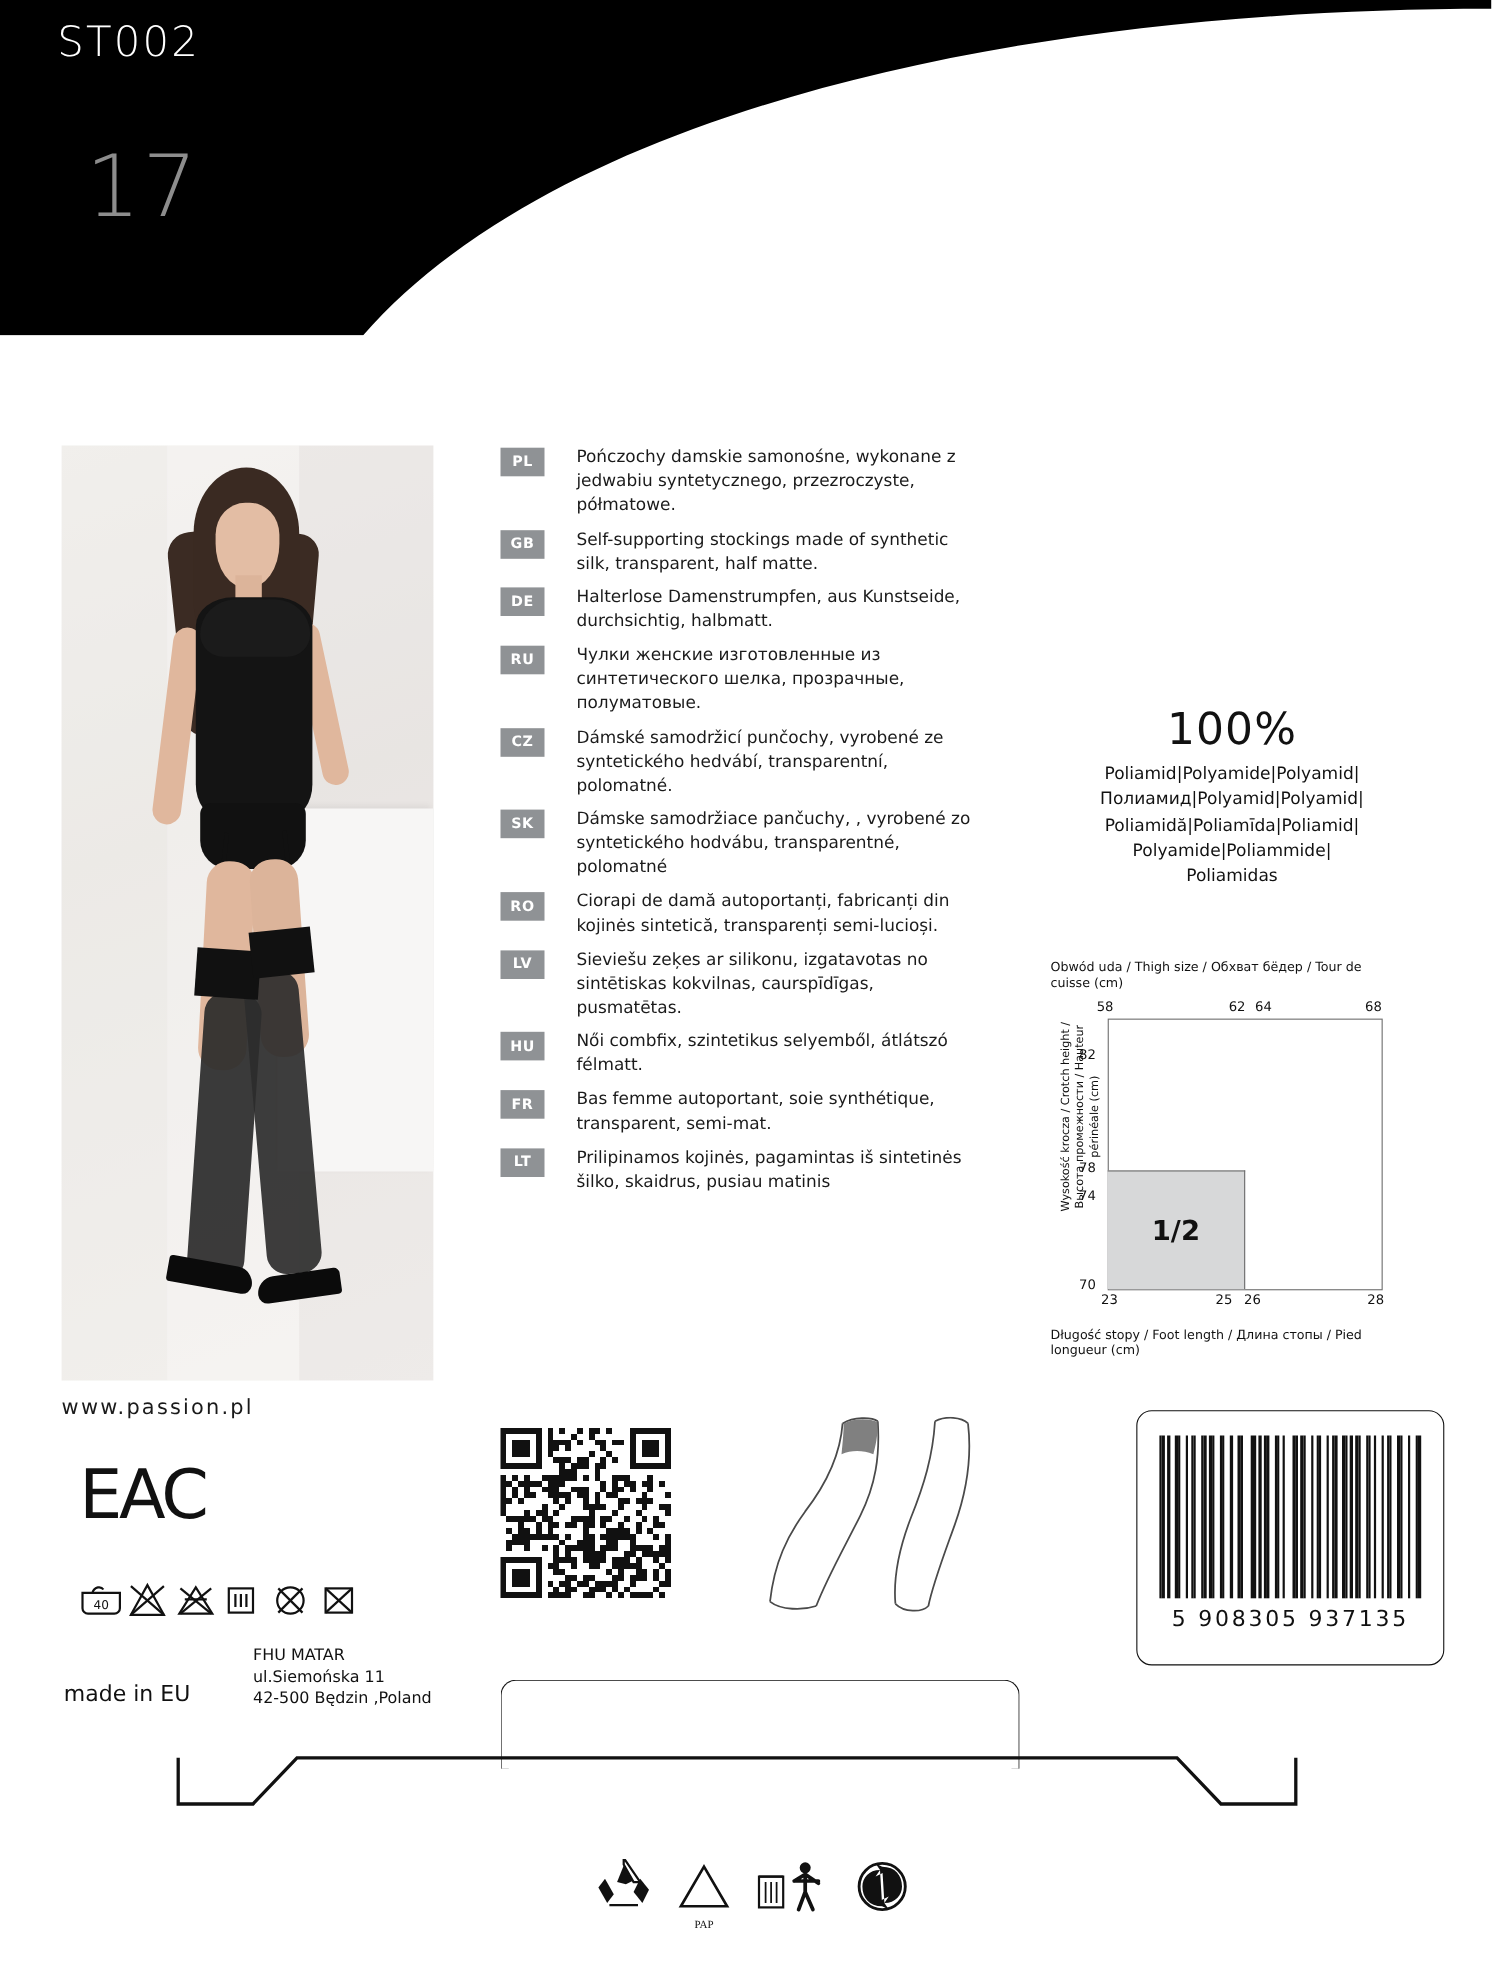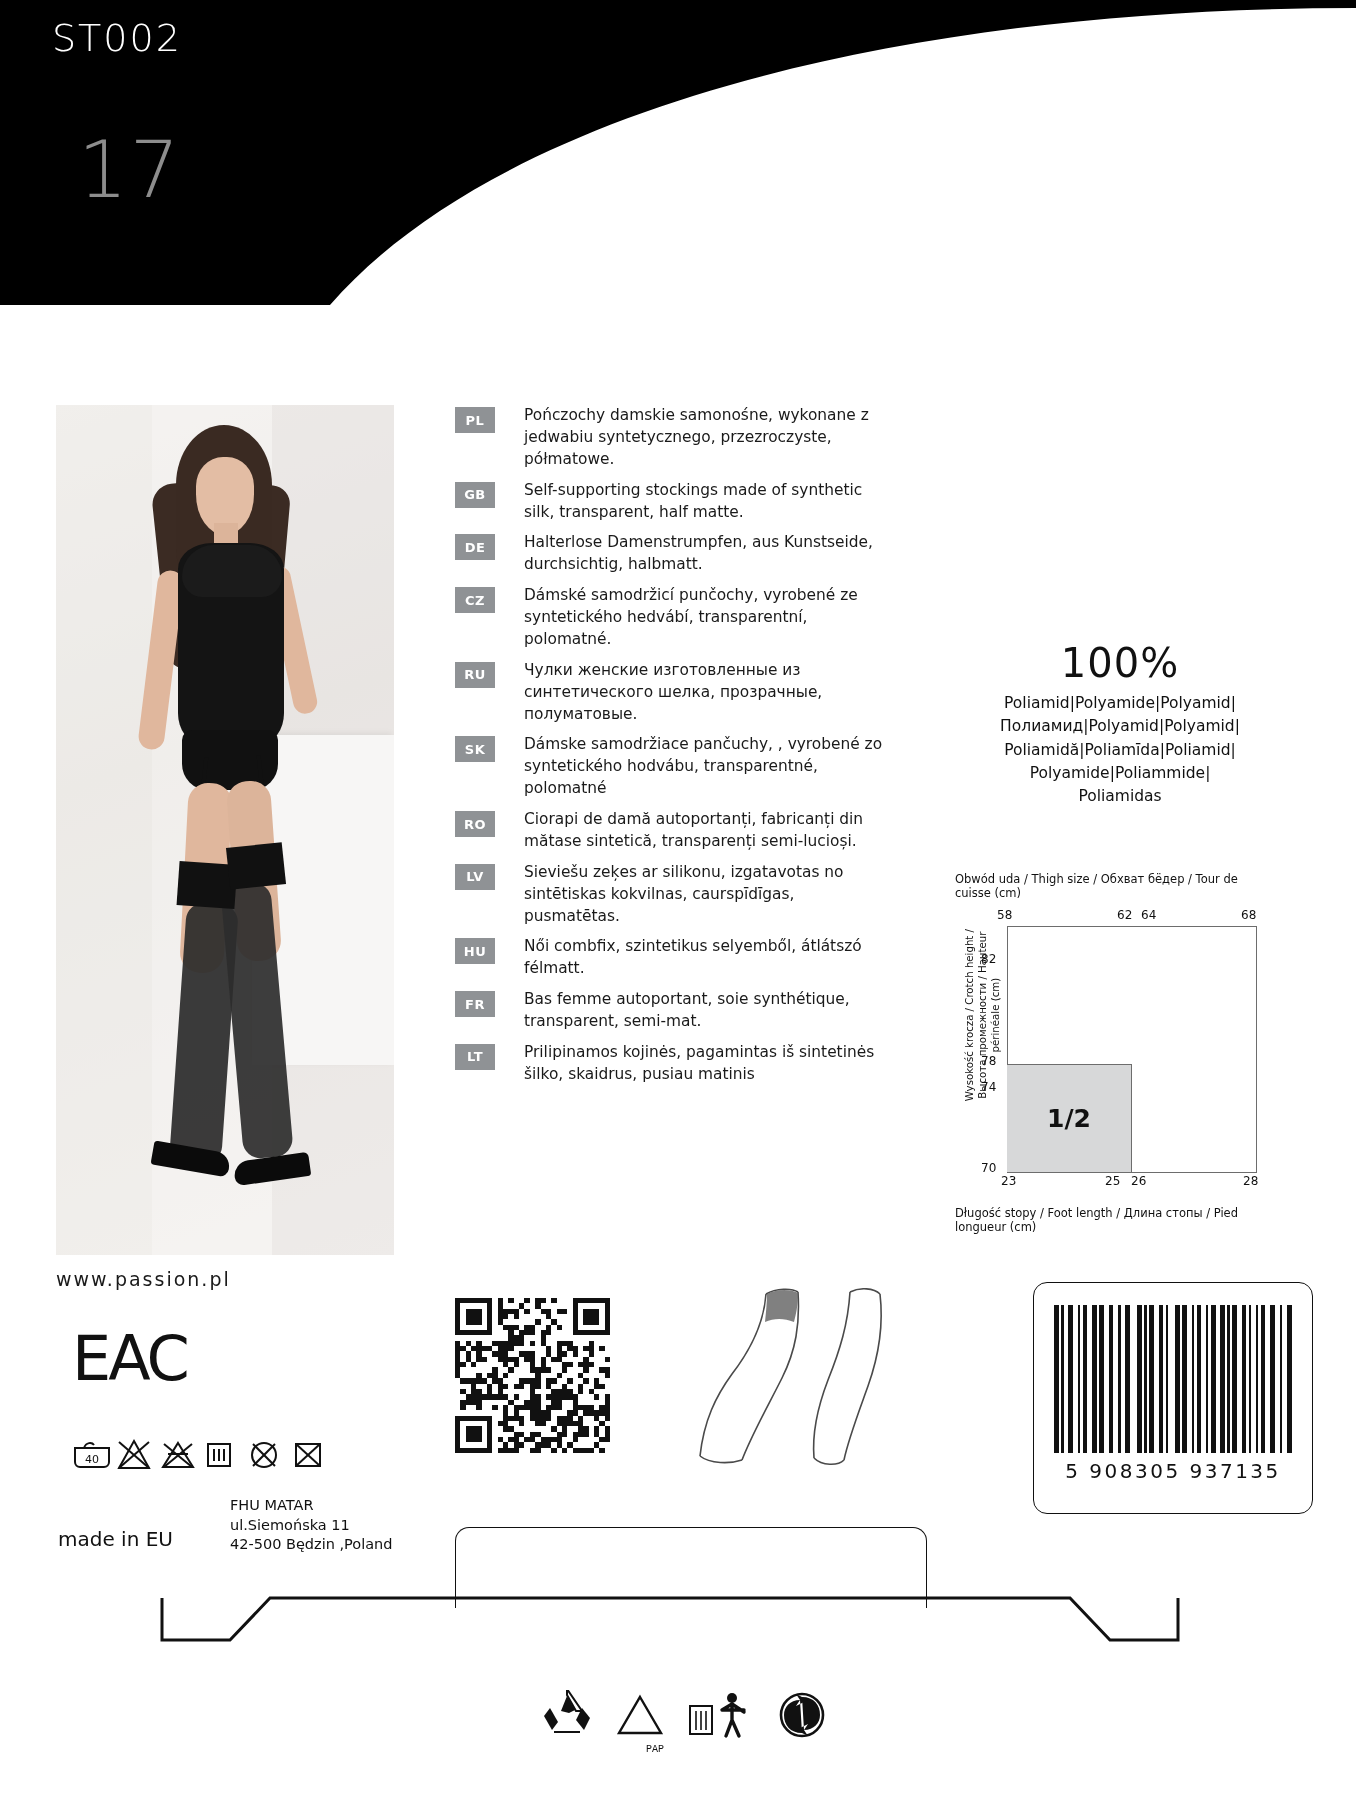--- a/index.html
+++ b/index.html
@@ -441,24 +441,24 @@
     position: absolute;
     left: 540px; top: 1690px;
     display: flex;
     align-items: center;
     gap: 22px;
   }
   .footer-icons .fico { position: relative; }
   .pap-label {
     position: absolute;
     bottom: -14px; left: 0; width: 100%;
-    text-align: right;
+    text-align: center;
     font-size: 10px;
     color: #111;
-    font-family: Liberation Mono, monospace;
+    font-family: Liberation Serif, serif;
     margin-top: 33px;
   }
 </style>
 </head>
 <body>
 
 <div class="top-band">
   <div class="black-shape"></div>
   <div class="code-box"></div>
 </div>
@@ -565,34 +565,34 @@
     </div>
     <div class="lang-row">
       <div class="lang-tag">GB</div>
       <div class="lang-text">Self-supporting stockings made of synthetic silk, transparent, half matte.</div>
     </div>
     <div class="lang-row">
       <div class="lang-tag">DE</div>
       <div class="lang-text">Halterlose Damenstrumpfen, aus Kunstseide, durchsichtig, halbmatt.</div>
     </div>
     <div class="lang-row">
+      <div class="lang-tag">RU</div>
+      <div class="lang-text">Чулки женские изготовленные из синтетического шелка, прозрачные, полуматовые.</div>
+    </div>
+    <div class="lang-row">
       <div class="lang-tag">CZ</div>
       <div class="lang-text">Dámské samodržicí punčochy, vyrobené ze syntetického hedvábí, transparentní, polomatné.</div>
-    </div>
-    <div class="lang-row">
-      <div class="lang-tag">RU</div>
-      <div class="lang-text">Чулки женские изготовленные из синтетического шелка, прозрачные, полуматовые.</div>
     </div>
     <div class="lang-row">
       <div class="lang-tag">SK</div>
       <div class="lang-text">Dámske samodržiace pančuchy, , vyrobené zo syntetického hodvábu, transparentné, polomatné</div>
     </div>
     <div class="lang-row">
       <div class="lang-tag">RO</div>
-      <div class="lang-text">Ciorapi de damă autoportanți, fabricanți din mătase sintetică, transparenți semi-lucioși.</div>
+      <div class="lang-text">Ciorapi de damă autoportanți, fabricanți din kojinės sintetică, transparenți semi-lucioși.</div>
     </div>
     <div class="lang-row">
       <div class="lang-tag">LV</div>
       <div class="lang-text">Sieviešu zeķes ar silikonu, izgatavotas no sintētiskas kokvilnas, caurspīdīgas, pusmatētas.</div>
     </div>
     <div class="lang-row">
       <div class="lang-tag">HU</div>
       <div class="lang-text">Női combfix, szintetikus selyemből, átlátszó félmatt.</div>
     </div>
     <div class="lang-row">

